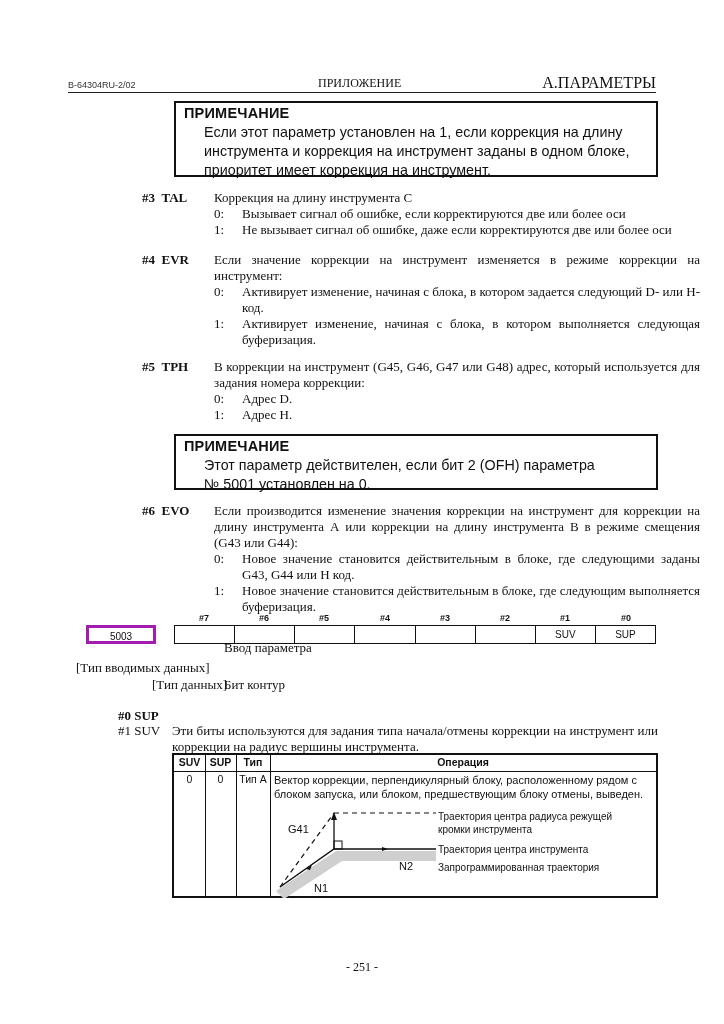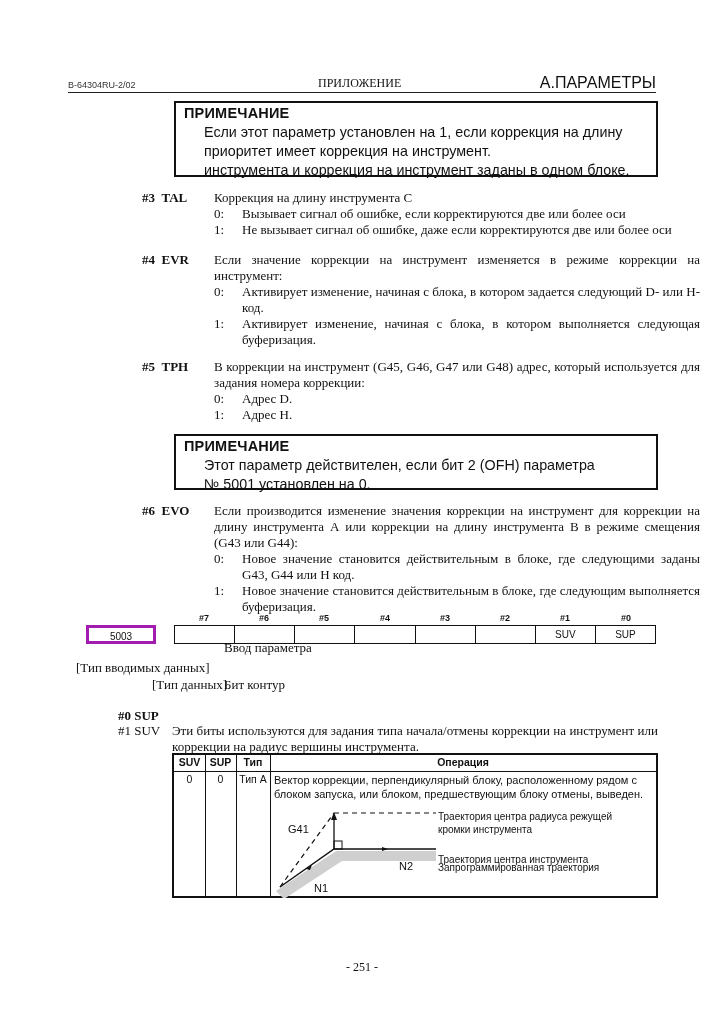--- a/index.html
+++ b/index.html
@@ -3,21 +3,21 @@
 <meta charset="utf-8">
 <style>
   html, body { margin: 0; padding: 0; background: #ffffff; }
   body { width: 724px; height: 1024px; position: relative; overflow: hidden; color: #111; }
   .abs { position: absolute; }
 
   
   .hdr { position: absolute; left: 68px; top: 74px; width: 588px; height: 18px; border-bottom: 1px solid #222; }
   .hdr-left { position: absolute; left: 0; bottom: 2px; font-size: 9px; color: #333; font-family: "Liberation Sans", sans-serif; }
   .hdr-mid { position: absolute; left: 250px; bottom: 1px; font-size: 12px; font-family: Liberation Serif, serif; }
-  .hdr-right { position: absolute; right: 0; bottom: 0; font-size: 16px; font-family: Liberation Sans, sans-serif; }
+  .hdr-right { position: absolute; right: 0; bottom: 0; font-size: 16px; font-family: Liberation Serif, serif; }
 
   
   .note { position: absolute; border: 2px solid #111; box-sizing: border-box; font-family: "Liberation Sans", sans-serif; }
   .note-title { position: absolute; left: 8px; top: 2px; font-size: 14.5px; font-weight: bold; letter-spacing: 0.2px; }
   .note-body { position: absolute; left: 28px; top: 20px; right: 8px; font-size: 14.3px; line-height: 19px; }
 
   
   .entry { position: absolute; left: 100px; width: 558px; font-family: "Liberation Serif", serif; font-size: 13px; line-height: 16px; margin-left: 42px; }
   .entry-key { position: absolute; left: 0; top: 0; width: 72px; white-space: nowrap; }
   .entry-key .num { font-weight: bold; }
@@ -53,22 +53,22 @@
 <div class="hdr">
   <span class="hdr-left">B-64304RU-2/02</span>
   <span class="hdr-mid">ПРИЛОЖЕНИЕ</span>
   <span class="hdr-right">А.ПАРАМЕТРЫ</span>
 </div>
 
 <div class="note" style="left:174px; top:101px; width:484px; height:76px;">
   <div class="note-title">ПРИМЕЧАНИЕ</div>
   <div class="note-body">
     <div>Если этот параметр установлен на 1, если коррекция на длину</div>
+    <div>инструмента и коррекция на инструмент заданы в одном блоке,</div>
     <div>приоритет имеет коррекция на инструмент.</div>
-    <div>инструмента и коррекция на инструмент заданы в одном блоке,</div>
   </div>
 </div>
 
 <div class="entry" style="top:190px;">
   <div class="entry-key">
     <span class="num">#3</span>&nbsp;
     <span class="bit">TAL</span>
   </div>
   <div class="entry-desc">Коррекция на длину инструмента С</div>
   <div class="opt"><span class="opt-k">0:</span><span>Вызывает сигнал об ошибке, если корректируются две или более оси</span></div>
@@ -185,17 +185,17 @@
     <line x1="64" y1="10" x2="166" y2="10" stroke="#111" stroke-width="1.2" stroke-dasharray="5,4"></line>
   </svg>
   <div class="legend" style="left:114px; top:68px; font-size:11px;">G41</div>
   <div class="legend" style="left:140px; top:127px; font-size:11px;">N1</div>
   <div class="legend" style="left:225px; top:105px; font-size:11px;">N2</div>
 
   <div class="legend" style="left:264px; top:55px;">
     <div>Траектория центра радиуса режущей</div>
     <div>кромки инструмента</div>
   </div>
-  <div class="legend" style="left:264px; top:98px;">Траектория центра инструмента</div>
+  <div class="legend" style="left:264px; top:88px;">Траектория центра инструмента</div>
   <div class="legend" style="left:264px; top:106px;">Запрограммированная траектория</div>
 </div>
 
 <div class="footer">- 251 -</div>
 
 </body></html>

